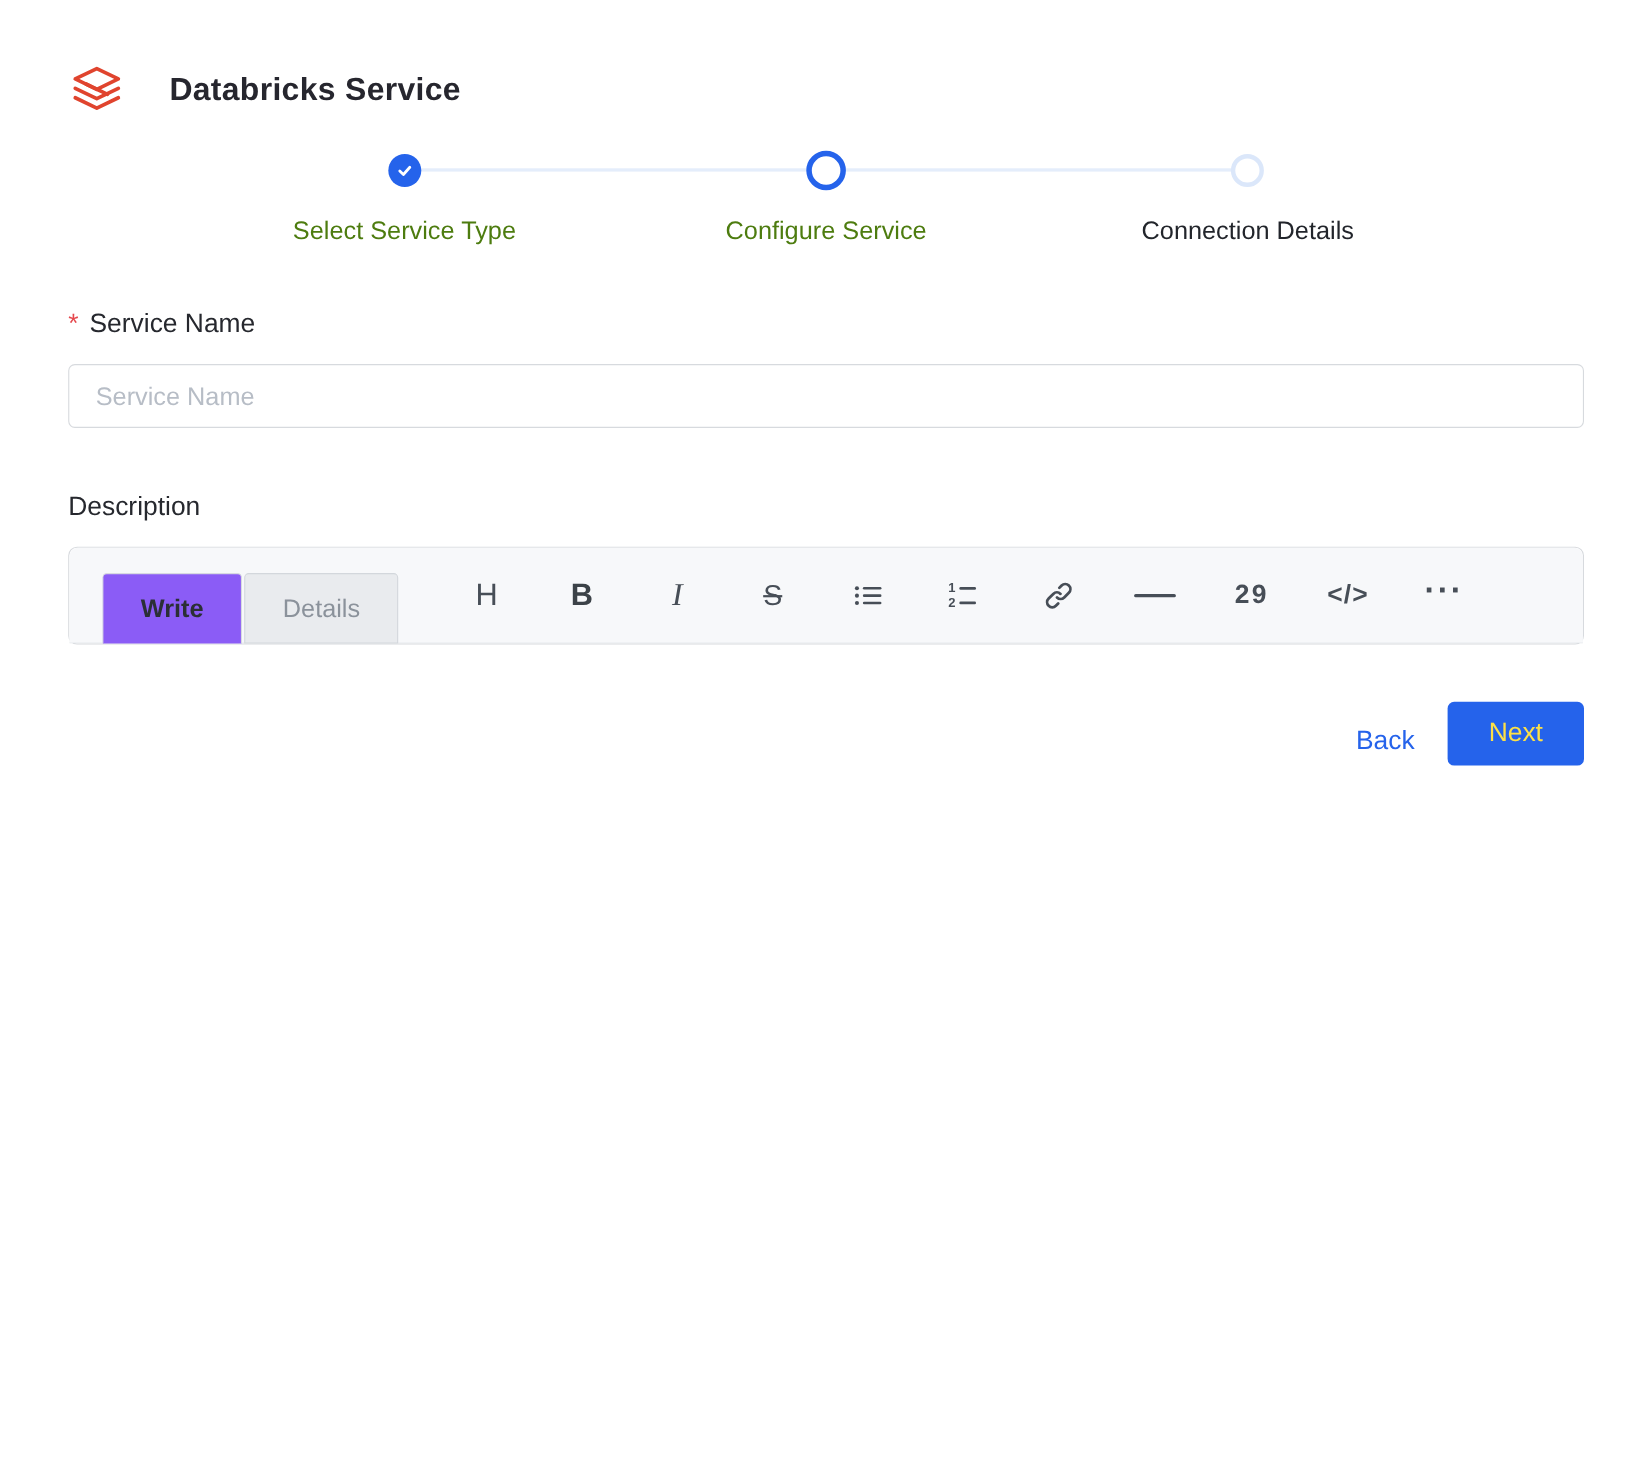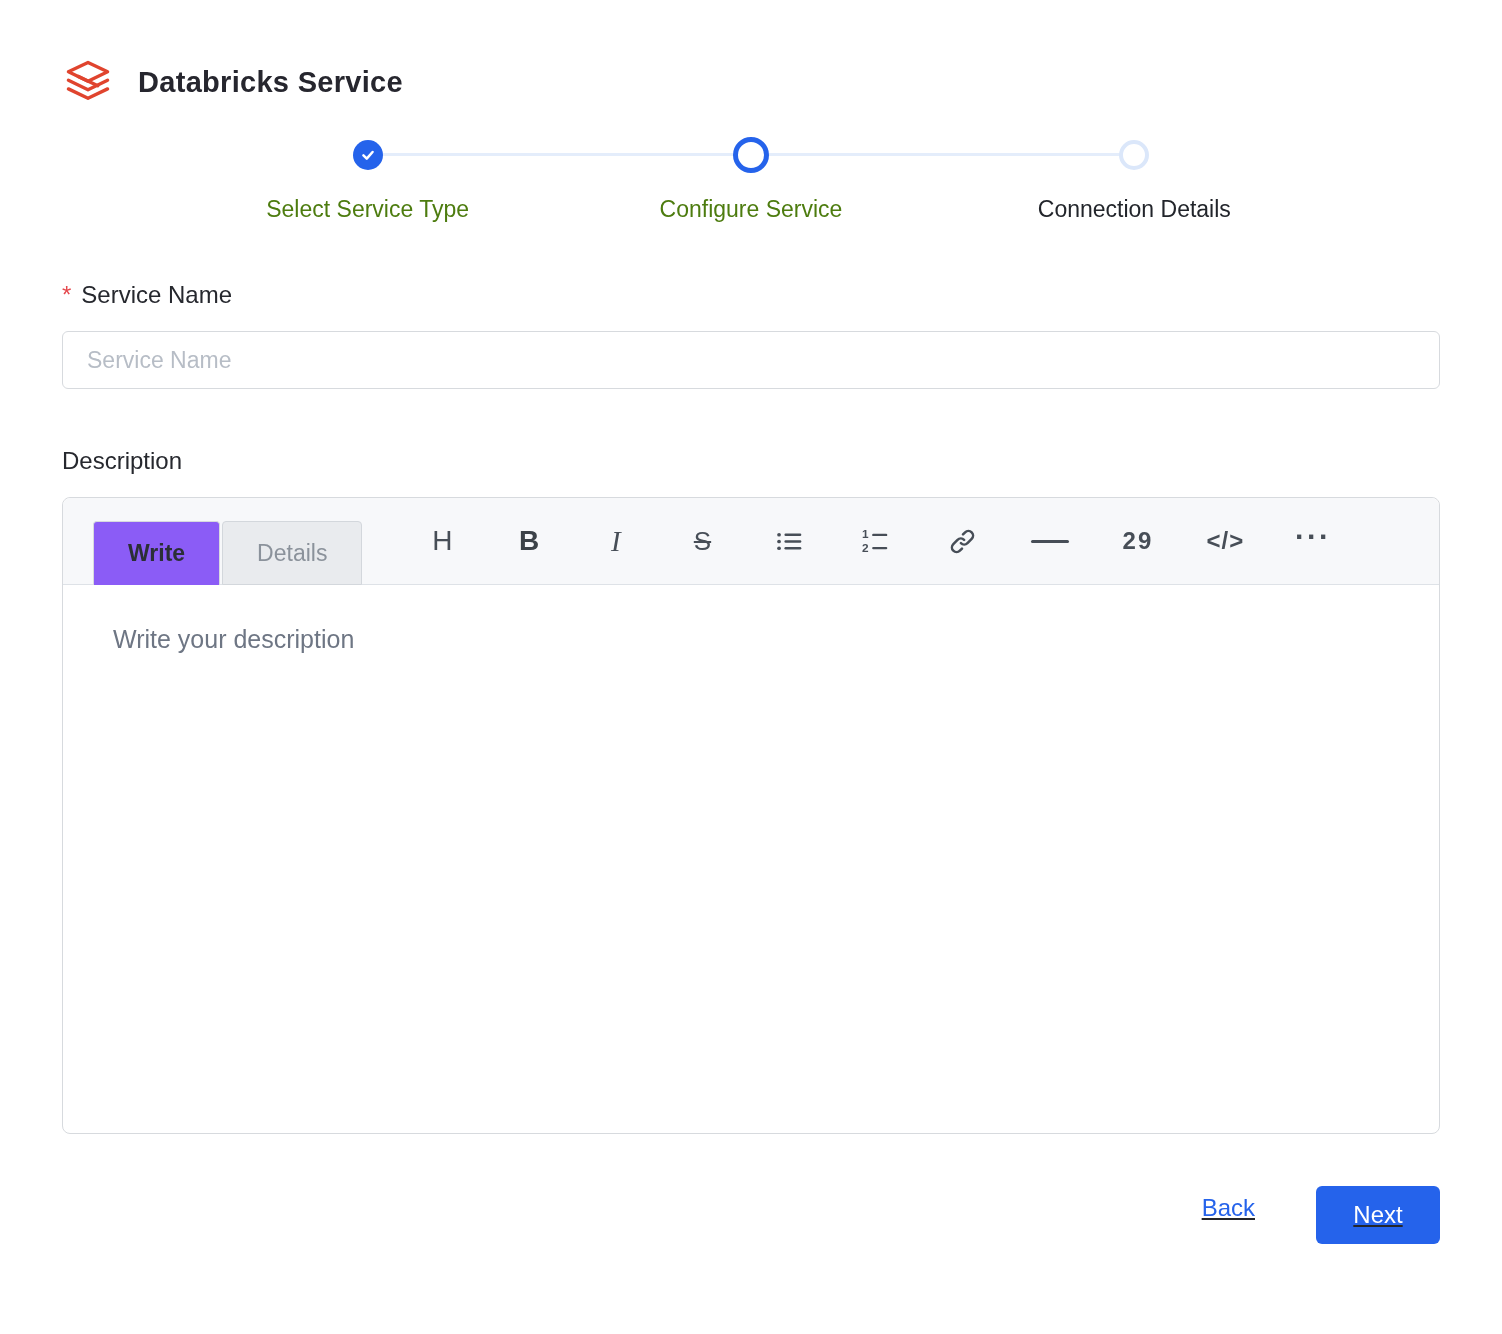--- a/index.html
+++ b/index.html
@@ -5,21 +5,21 @@
   * { box-sizing: border-box; }
   html, body { margin: 0; padding: 0; background: #ffffff; }
   body {
     width: 1502px; height: 1334px;
     font-family: "Liberation Sans", "DejaVu Sans", sans-serif;
     color: #24262b;
   }
   .page { padding: 56px 62px 40px; }
 
   
-  .header { display: flex; align-items: center; gap: 24px; }
+  .header { display: flex; align-items: center; gap: 40px; }
   .logo { width: 52px; height: 52px; display: flex; align-items: center; justify-content: center; }
   .page-title { font-size: 29px; font-weight: 600; margin: 0; color: #26262e; letter-spacing: .3px; }
 
   
   .stepper { position: relative; width: 1150px; margin: 28px auto 0; display: flex; }
   .stepper-track { position: absolute; left: 195px; right: 195px; top: 17px; height: 3px; background: #e4edfb; }
   .step { flex: 1; display: flex; flex-direction: column; align-items: center; position: relative; z-index: 1; }
   .circle-wrap { height: 38px; display: flex; align-items: center; justify-content: center; }
   .circle-done { width: 30px; height: 30px; border-radius: 50%; background: #2563eb; display: flex; align-items: center; justify-content: center; }
   .circle-active { width: 36px; height: 36px; border-radius: 50%; background: #fff; border: 5px solid #2563eb; }
@@ -73,24 +73,24 @@
   .hr-glyph { display: block; width: 38px; height: 3px; background: currentColor; border-radius: 2px; }
   .editor-body textarea {
     width: 100%; height: 548px; display: block;
     border: 0; outline: none; resize: none;
     padding: 40px 50px; font-size: 25px;
     font-family: inherit; color: #24262b; background: transparent;
   }
   .editor-body textarea::placeholder { color: #6e7684; }
 
   
-  .footer { display: flex; justify-content: flex-end; align-items: flex-start; gap: 51px; margin-top: 52px; text-decoration: underline; }
+  .footer { display: flex; justify-content: flex-end; align-items: flex-end; gap: 20px; margin-top: 52px; }
   .back-button { background: none; border: 0; color: #2563eb; font-size: 24px; cursor: pointer; font-family: inherit; padding: 8px 10px; }
   .next-button {
-    background: #2563eb; color: #ffffff; border: 0; border-radius: 6px;
+    background: #2563eb; color: #fde047; border: 0; border-radius: 6px;
     font-size: 24px; padding: 0 36px; height: 58px; min-width: 124px;
     cursor: pointer; font-family: inherit;
   }
 </style>
 </head>
 <body>
 
 <div class="page">
 
   <div class="header">
@@ -184,23 +184,20 @@
           <button class="tool">
             <span class="hr-glyph"></span>
           </button>
 
           <button class="tool quote">29</button>
           <button class="tool code">&lt;/&gt;</button>
           <button class="tool more">···</button>
         </div>
       </div>
 
-      <div class="editor-body">
-        <textarea placeholder="Write your description" style=""></textarea>
-      </div>
     </div>
   </div>
 
   <div class="footer">
     <button class="back-button">Back</button>
     <button class="next-button">Next</button>
   </div>
 
 </div>
 

